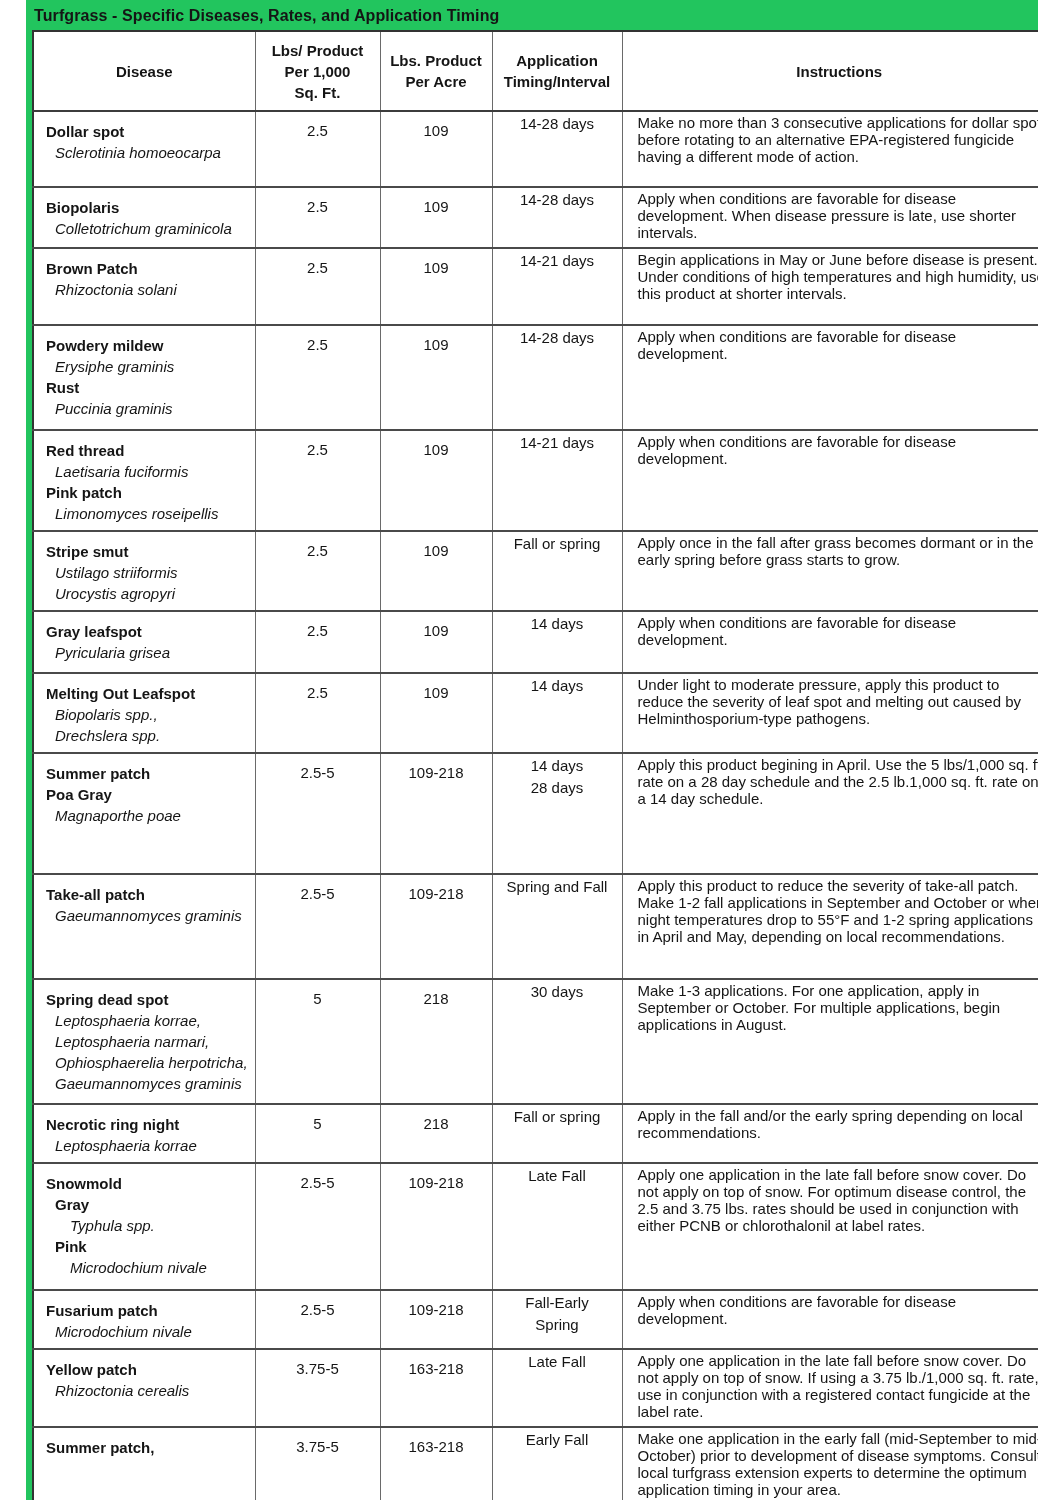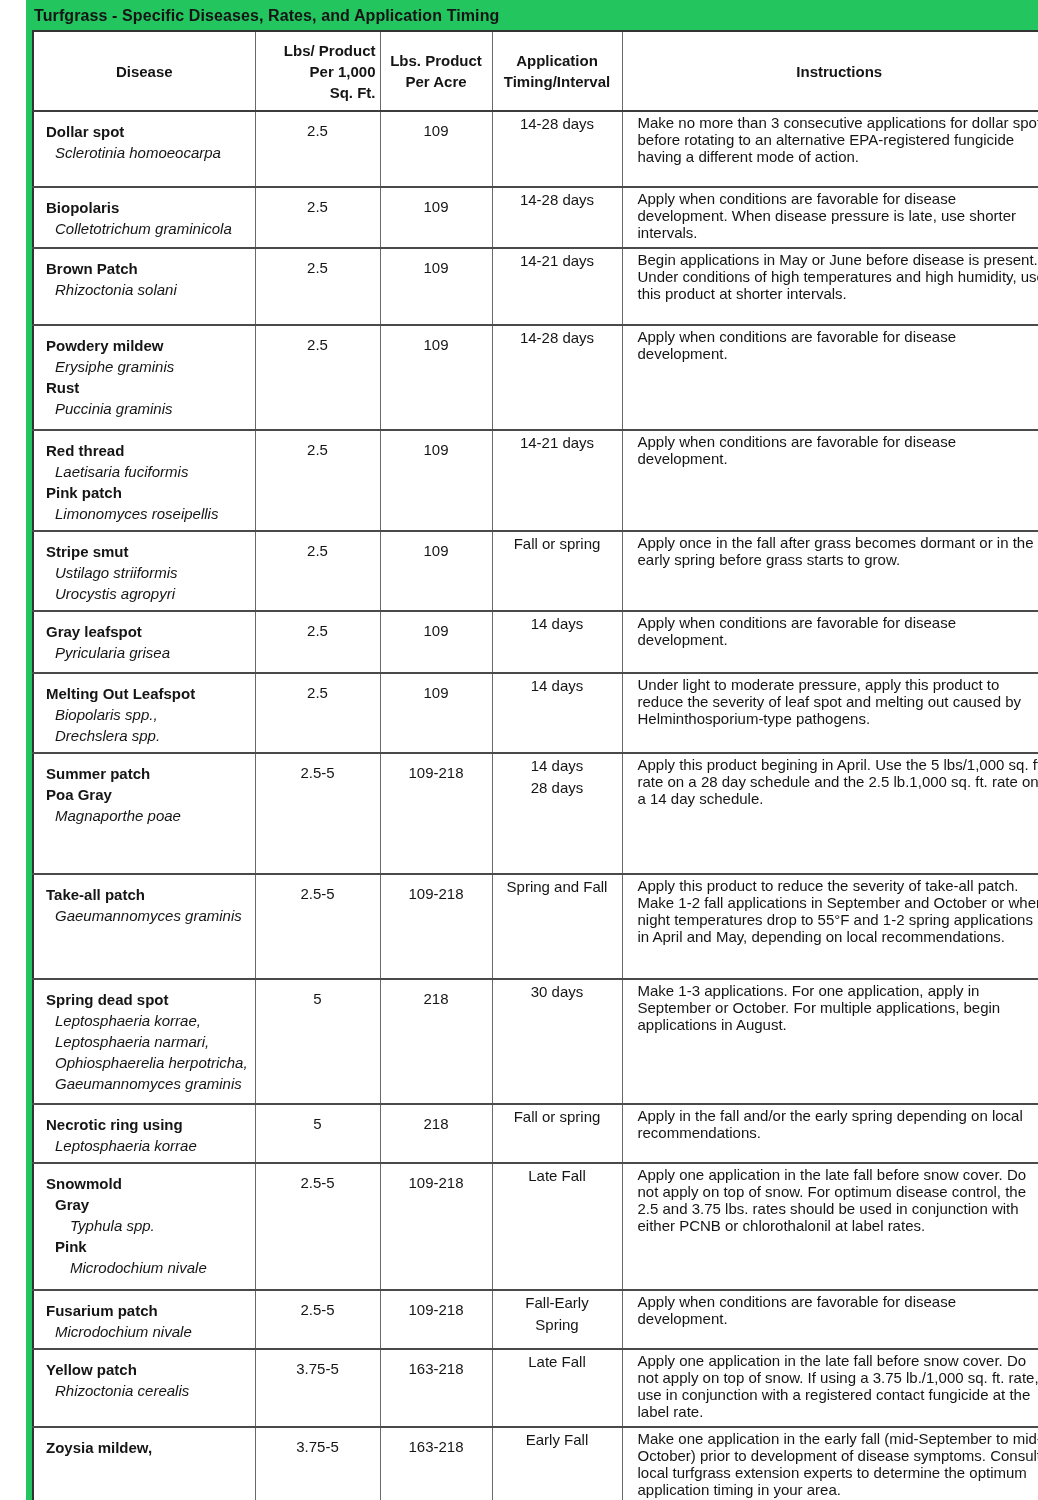--- a/index.html
+++ b/index.html
@@ -8,21 +8,21 @@
   .page-title{font-size:16px;font-weight:bold;padding:7px 8px 5px 8px;letter-spacing:0.1px;}
   table.main{border-collapse:collapse;table-layout:fixed;width:1026px;margin-left:6px;
     border:2px solid #333;background:#fff;}
   th,td{box-sizing:border-box;vertical-align:top;font-size:15px;}
   th+th,td+td{border-left:1px solid #6a6a6a;}
   thead th{border-bottom:2px solid #3c3c3c;}
   tbody tr td{border-top:2px solid #4a4a4a;}
   thead th{font-weight:bold;text-align:center;vertical-align:middle;
     white-space:pre-line;line-height:21px;padding:6px 4px;}
   .col-disease{width:222px;}
-  .col-rate_1000{width:125px;text-align:right;}
+  .col-rate_1000{width:125px;}
   .col-rate_acre{width:112px;}
   .col-timing{width:130px;}
   .col-instructions{width:auto;}
   td.disease{padding:9px 6px 6px 12px;}
   .d-line{line-height:21px;}
   .ind-1{padding-left:9px;}
   .ind-2{padding-left:24px;}
   .b{font-weight:bold;}
   .i{font-style:italic;}
   td.num{text-align:center;padding-top:10px;}
@@ -165,21 +165,21 @@
             <div class="d-line ind-1 i">Ophiosphaerelia herpotricha,</div>
             <div class="d-line ind-1 i">Gaeumannomyces graminis</div>
           </td>
           <td class="num">5</td>
           <td class="num">218</td>
           <td class="timing">30 days</td>
           <td class="instr">Make 1-3 applications. For one application, apply in September or October. For multiple applications, begin applications in August.</td>
         </tr>
         <tr style="height: 55px;">
           <td class="disease">
-            <div class="d-line b">Necrotic ring using</div>
+            <div class="d-line b">Necrotic ring night</div>
             <div class="d-line ind-1 i">Leptosphaeria korrae</div>
           </td>
           <td class="num">5</td>
           <td class="num">218</td>
           <td class="timing">Fall or spring</td>
           <td class="instr">Apply in the fall and/or the early spring depending on local recommendations.</td>
         </tr>
         <tr style="height: 127px;">
           <td class="disease">
             <div class="d-line b">Snowmold</div>
@@ -209,21 +209,21 @@
             <div class="d-line b">Yellow patch</div>
             <div class="d-line ind-1 i">Rhizoctonia cerealis</div>
           </td>
           <td class="num">3.75-5</td>
           <td class="num">163-218</td>
           <td class="timing">Late Fall</td>
           <td class="instr">Apply one application in the late fall before snow cover. Do not apply on top of snow. If using a 3.75 lb./1,000 sq. ft. rate, use in conjunction with a registered contact fungicide at the label rate.</td>
         </tr>
         <tr style="height: 99px;">
           <td class="disease">
-            <div class="d-line b">Zoysia mildew,</div>
+            <div class="d-line b">Summer patch,</div>
           </td>
           <td class="num">3.75-5</td>
           <td class="num">163-218</td>
           <td class="timing">Early Fall</td>
           <td class="instr">Make one application in the early fall (mid-September to mid-October) prior to development of disease symptoms. Consult local turfgrass extension experts to determine the optimum application timing in your area.</td>
         </tr>
       </tbody>
   </table>
 </div>
 

